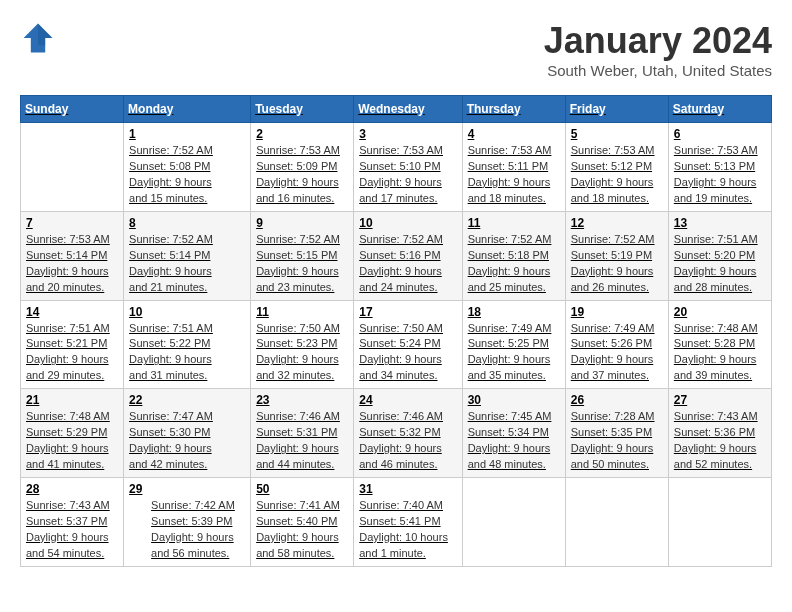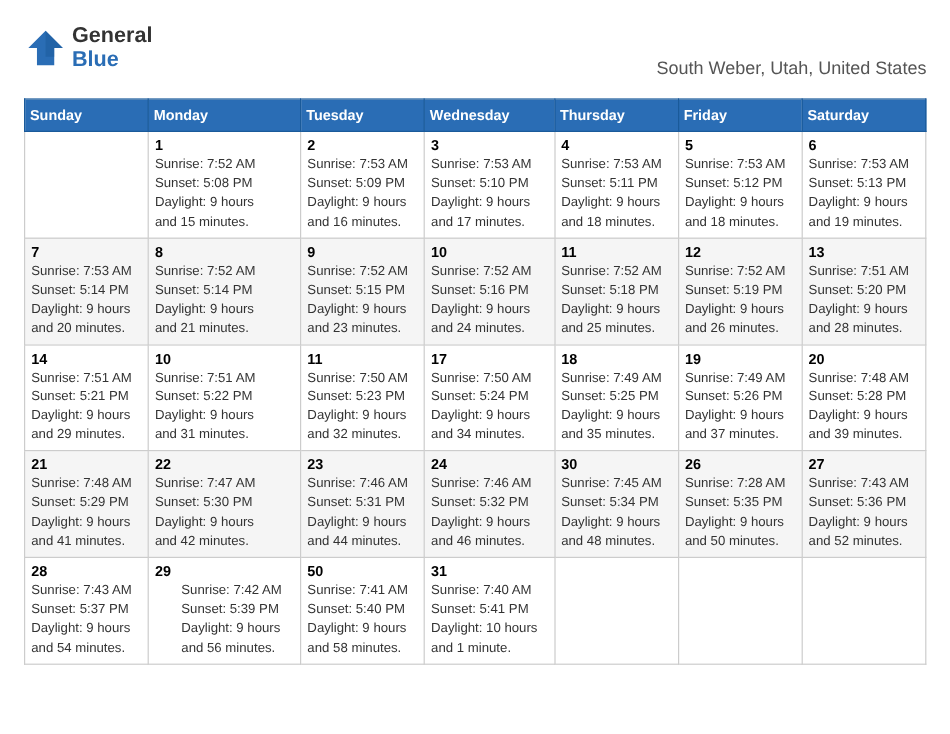--- a/index.html
+++ b/index.html
@@ -44,26 +44,26 @@
       text-align: right;
     }
     .calendar-title {
       font-size: 36px;
       font-weight: bold;
       color: #333;
     }
     .calendar-subtitle {
       font-size: 15px;
       color: #555;
-      margin-top: 29px;
     }
     .calendar {
       width: 100%;
       border-collapse: collapse;
       font-size: 11px;
+      text-decoration: underline;
     }
     .calendar th {
       background: #2a6db5;
       color: #fff;
       padding: 6px 4px;
       text-align: left;
       font-size: 12px;
       border: 1px solid #1a5a9a;
     }
     .calendar td {
@@ -94,26 +94,23 @@
   </style>
 </head>
 <body>
 
 <div class="header">
   <div class="logo">
     <svg class="logo-icon" viewBox="0 0 40 40">
       <polygon points="20,4 36,20 28,20 28,36 12,36 12,20 4,20" fill="#2a6db5"></polygon>
       <polygon points="20,4 36,20 28,20 28,28 20,28" fill="#1a5a9a" opacity="0.5"></polygon>
     </svg>
-    <div class="logo-text">
-      <span class="logo-general">General</span>
-      <span class="logo-blue">Blue</span>
-    </div>
   </div>
   <div class="title-block">
+    <div class="calendar-title">January 2024</div>
     <div class="calendar-subtitle">South Weber, Utah, United States</div>
   </div>
 </div>
 
 <table class="calendar">
   <thead>
     <tr>
     <th>Sunday</th>
         <th>Monday</th>
         <th>Tuesday</th>

